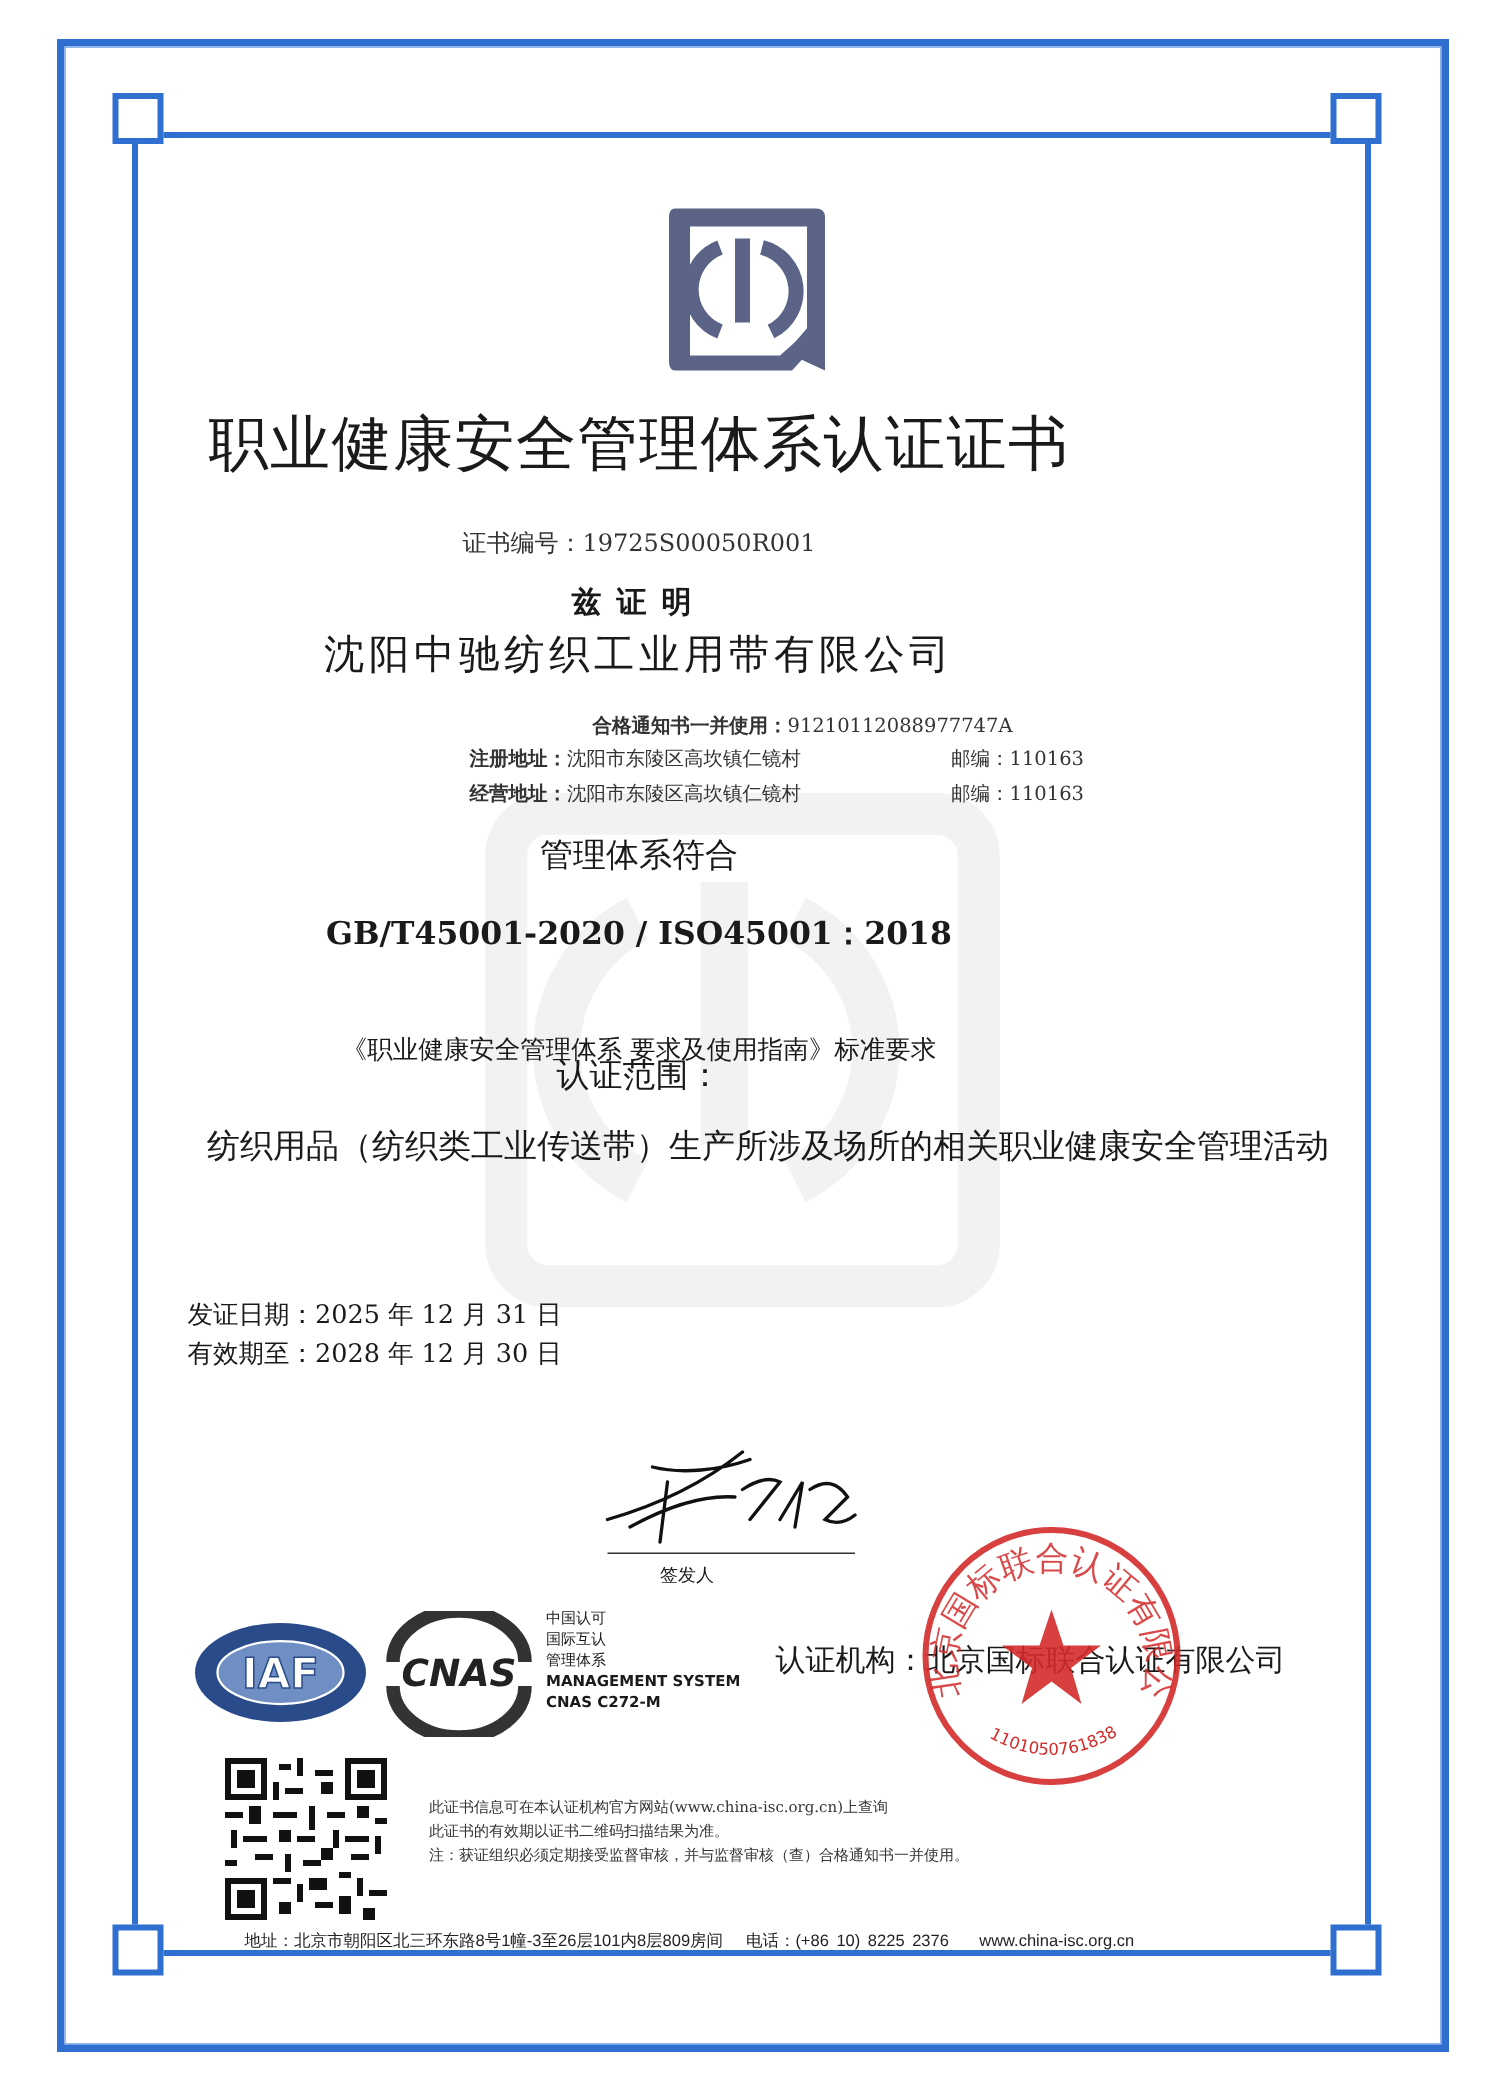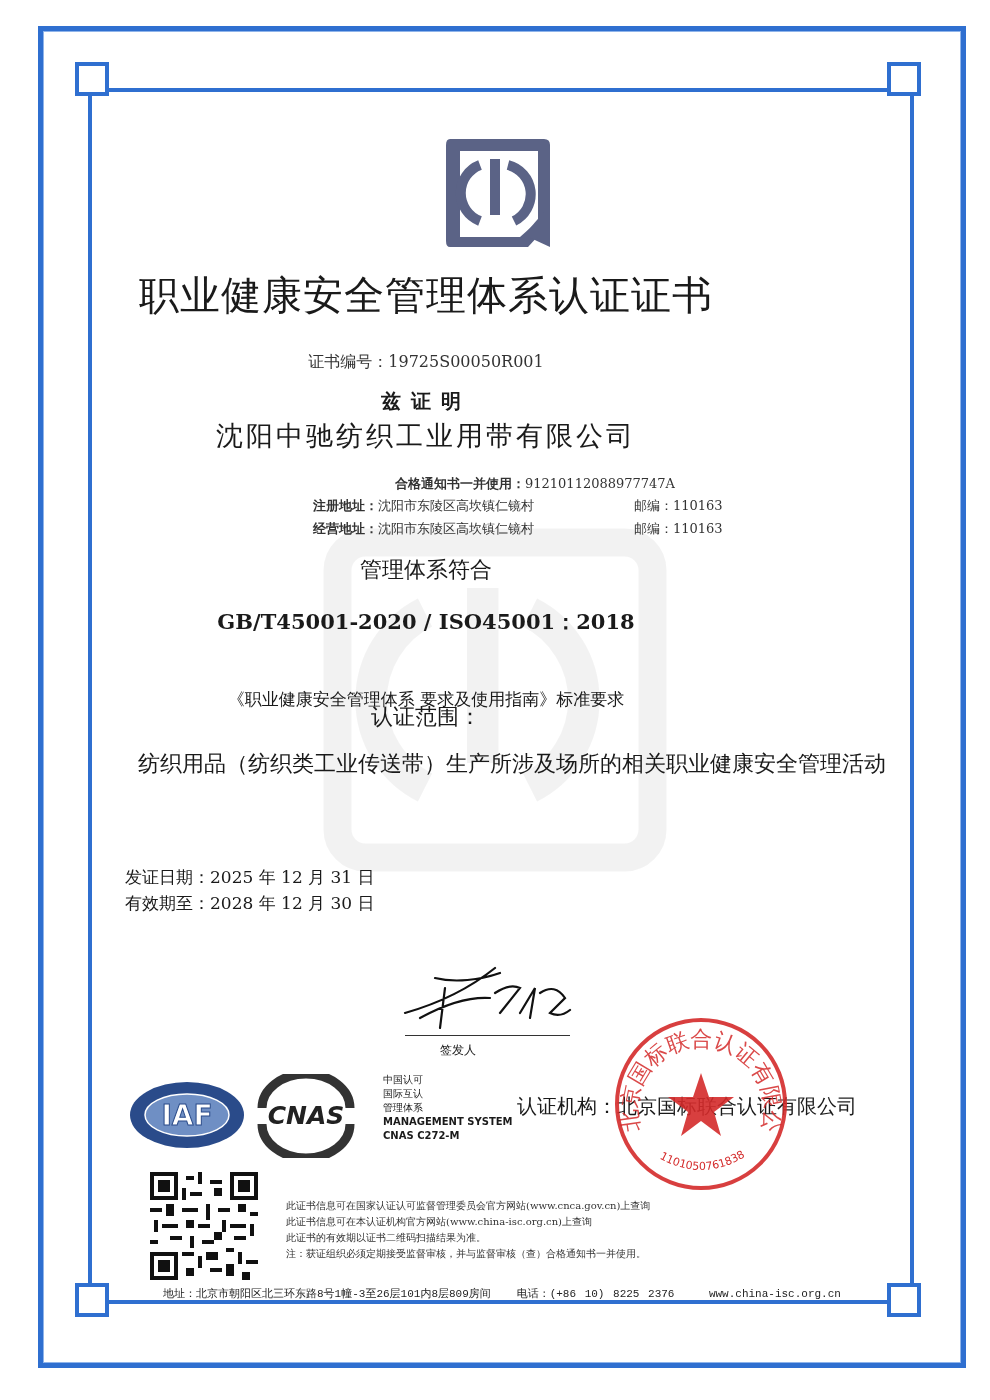--- a/index.html
+++ b/index.html
@@ -17,24 +17,24 @@
   .info{font-size:13px;color:#333;}
   .conform{top:555px;font-size:22px;font-family:"DejaVu Sans",sans-serif;}
   .std{top:608px;font-size:21px;font-weight:bold;}
   .stdname{top:660px;font-size:17px;font-family:"DejaVu Sans",sans-serif;margin-top:28px;}
   .scopelabel{top:702px;font-size:22px;font-family:"DejaVu Sans",sans-serif;}
   .scope{left:90px;top:745px;width:830px;font-size:22px;line-height:42px;font-family:Liberation Mono, monospace;text-indent:48px;}
   .dates{left:125px;top:864px;font-size:17px;line-height:26px;}
   .signer{left:440px;top:1042px;font-size:12px;font-family:"DejaVu Sans",sans-serif;}
   .signline{left:405px;top:1035px;width:165px;border-top:1.5px solid #333;}
   .issuer{left:517px;top:1093px;font-size:20px;font-family:"DejaVu Sans",sans-serif;}
-  .cnas-text{left:383px;top:1073px;font-size:10px;line-height:14px;font-family:"DejaVu Sans",sans-serif;}
+  .cnas-text{left:364px;top:1073px;font-size:10px;line-height:14px;font-family:"DejaVu Sans",sans-serif;}
   .cnas-text b{font-size:10px;}
   .notes{left:286px;top:1198px;font-size:10px;line-height:16px;color:#333;}
-  .footer{left:163px;top:1286px;font-size:11px;font-family:Liberation Mono, monospace;color:#222;word-spacing:2px;}
+  .footer{left:163px;top:1286px;font-size:11px;font-family:Liberation Sans, sans-serif;color:#222;word-spacing:2px;}
   .qr{left:150px;top:1172px;width:108px;height:108px;}
   .watermark{left:320px;top:520px;width:350px;height:360px;opacity:0.07;}
 </style>
 </head>
 <body>
 
 <div class="frame-outer"></div>
 <div class="frame-inner"></div>
 
 <div class="corner-sq" style="left:75px;top:62px;"></div>
@@ -186,21 +186,20 @@
     <rect x="22" y="20" width="1" height="3"></rect>
       <rect x="24" y="22" width="3" height="1"></rect>
       <rect x="9" y="24" width="2" height="2"></rect>
     <rect x="15" y="24" width="3" height="1"></rect>
       <rect x="19" y="23" width="2" height="3"></rect>
       <rect x="23" y="25" width="2" height="2"></rect>
   </g>
 </svg>
 
 <div class="abs notes">
-  <div>此证书信息可在国家认证认可监督管理委员会官方网站(www.cnca.gov.cn)上查询</div>
   <div>此证书信息可在本认证机构官方网站(www.china-isc.org.cn)上查询</div>
   <div>此证书的有效期以证书二维码扫描结果为准。</div>
   <div>注：获证组织必须定期接受监督审核，并与监督审核（查）合格通知书一并使用。</div>
 </div>
 
 <div class="abs footer">
   <span>地址：北京市朝阳区北三环东路8号1幢-3至26层101内8层809房间</span>&nbsp;&nbsp;
   <span>电话：(+86 10) 8225 2376</span>&nbsp;&nbsp;&nbsp;
   <span>www.china-isc.org.cn</span>
 </div>

